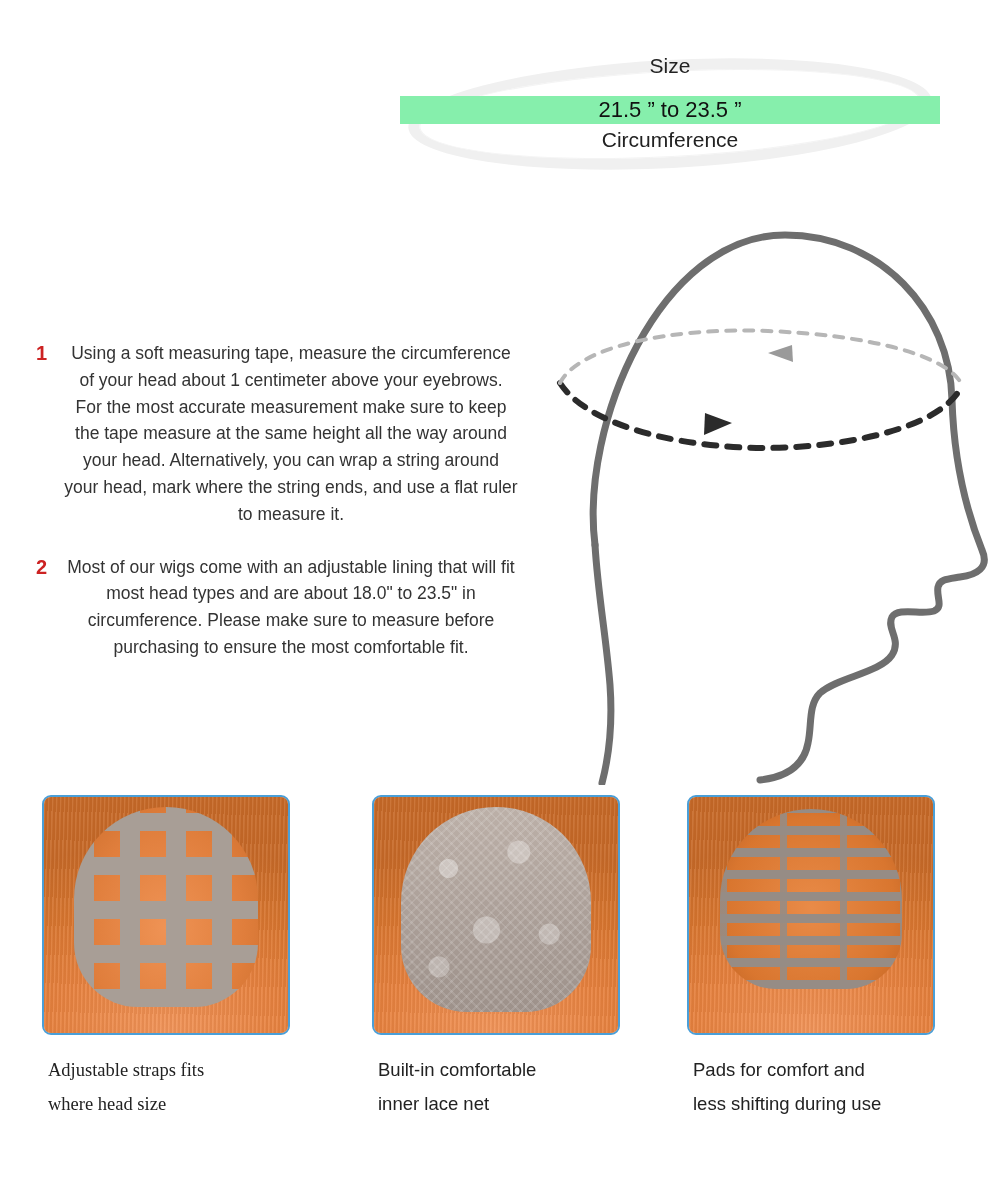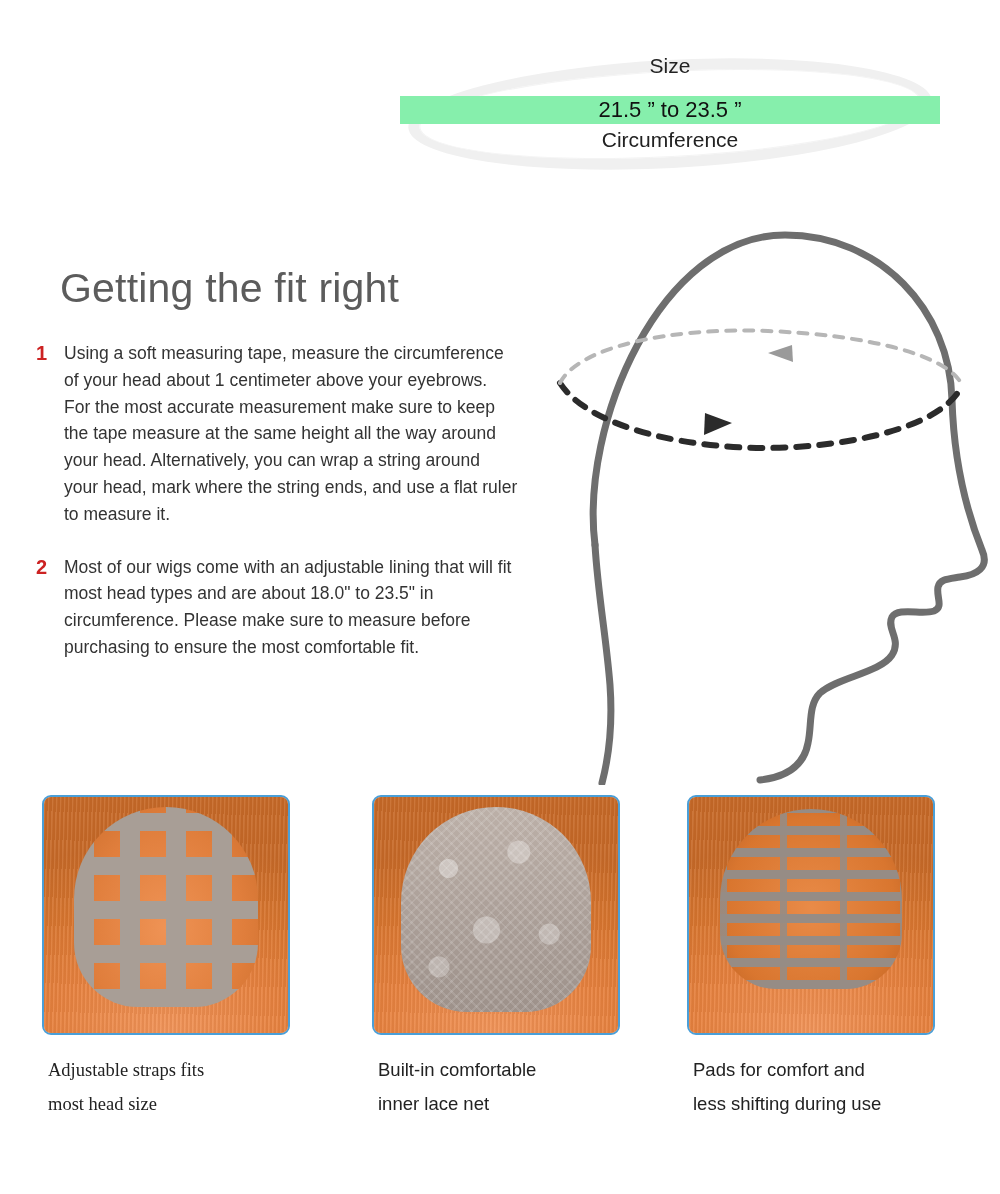--- a/index.html
+++ b/index.html
@@ -104,20 +104,21 @@
     position: absolute;
     left: 8px; top: 2px;
     color: #cc2222;
     font-weight: bold;
     font-size: 20px;
   }
   .step-text {
     font-size: 17.5px;
     line-height: 26.8px;
     color: #333;
+    text-align: center;
   }
 
   
   .head-diagram {
     position: absolute;
     left: 520px; top: 215px;
     width: 480px; height: 570px;
   }
 
   
@@ -216,21 +217,20 @@
     <div class="arrow-line">
       <div class="head left"></div>
       <div class="bar"></div>
       <div class="head right"></div>
     </div>
     <div class="size-label">Size</div>
     <div class="size-value">21.5 ” to 23.5 ”</div>
     <div class="size-caption">Circumference</div>
   </div>
 
-  <h1 class="heading">Getting the fit right</h1>
 
   <div class="steps">
     <div class="step">
       <span class="step-num">1</span>
       <div class="step-text">Using a soft measuring tape, measure the circumference of your head about 1 centimeter above your eyebrows. For the most accurate measurement make sure to keep the tape measure at the same height all the way around your head. Alternatively, you can wrap a string around your head, mark where the string ends, and use a flat ruler to measure it.</div>
     </div>
     <div class="step">
       <span class="step-num">2</span>
       <div class="step-text">Most of our wigs come with an adjustable lining that will fit most head types and are about 18.0" to 23.5" in circumference. Please make sure to measure before purchasing to ensure the most comfortable fit.</div>
     </div>
@@ -265,21 +265,21 @@
   <div class="cards">
 
     <div class="card c1">
       <div class="card-img">
         <div class="hairbase"></div>
         <div class="hair-strands"></div>
         <div class="cap-open"></div>
       </div>
       <div class="card-caption">
         <div>Adjustable straps fits</div>
-        <div>most head size</div>
+        <div>where head size</div>
       </div>
     </div>
 
     <div class="card c2">
       <div class="card-img">
         <div class="hairbase"></div>
         <div class="hair-strands"></div>
         <div class="cap-lace"></div>
       </div>
       <div class="card-caption">

